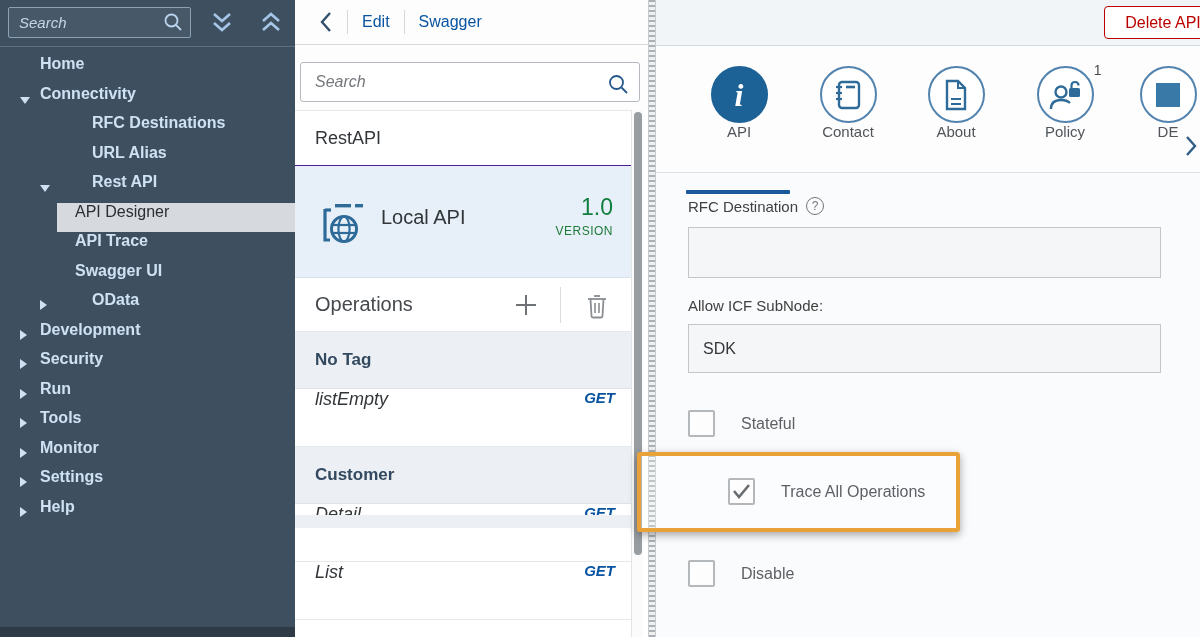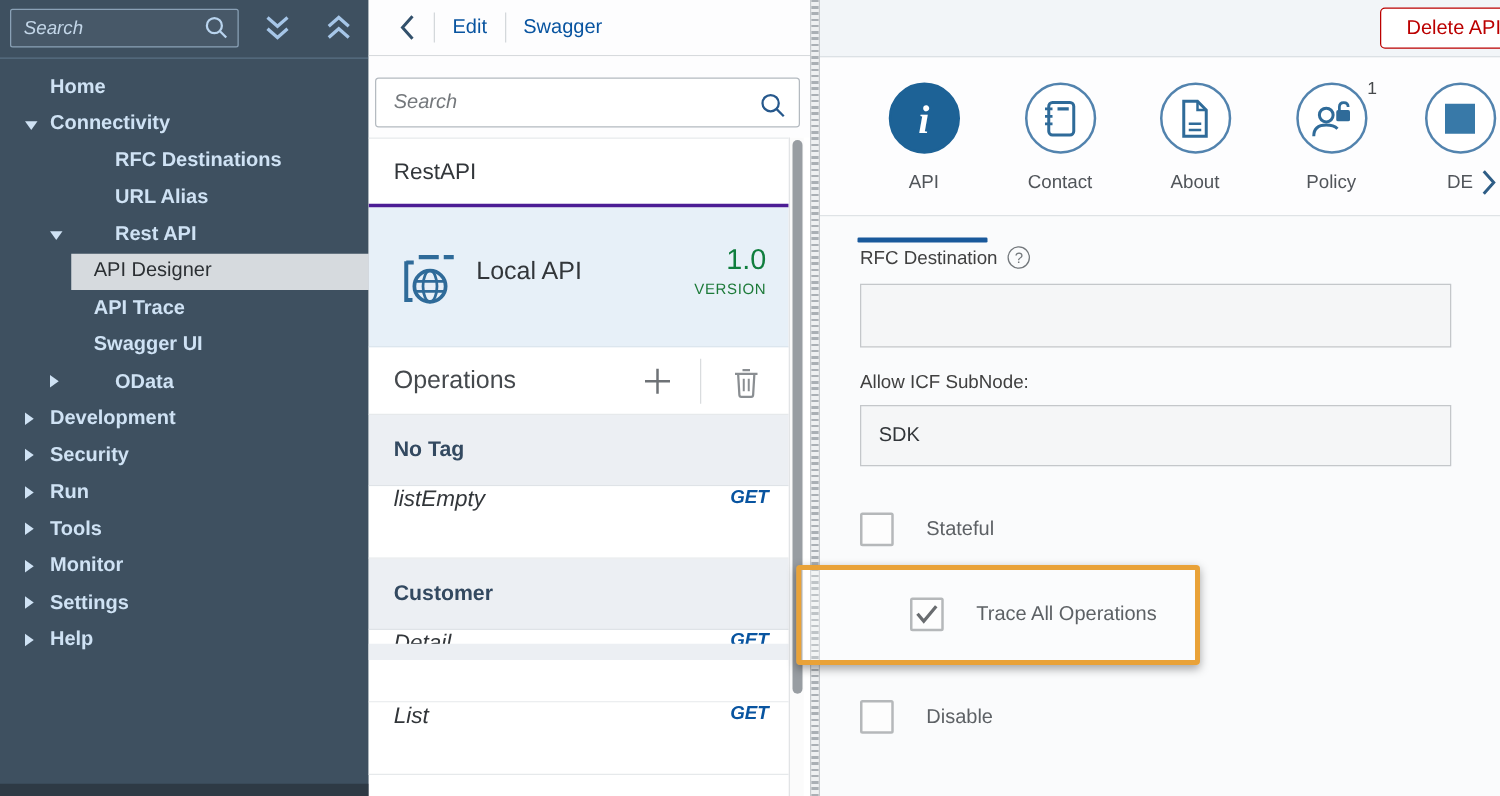--- a/index.html
+++ b/index.html
@@ -15,21 +15,21 @@
     position:absolute; left:8px; top:7px; width:183px; height:31px;
     background:rgba(255,255,255,0.05); border:1px solid #8aa1b6; border-radius:2px;
     color:#e8f1fa; font-size:15px; font-style:italic; padding:0 30px 0 10px; outline:none;
   }
   #side-search::placeholder { color:#c3d6e8; font-style:italic; }
   .side-mag { position:absolute; left:163px; top:12px; }
   .dbl-chev { position:absolute; top:10px; cursor:pointer; }
   #chev-dn { left:207px; } #chev-up { left:256px; }
   #nav-tree { position:absolute; left:0; top:55px; width:295px; }
   .nav-row {
-    position:relative; height:29.5px; display:flex; align-items:center;
+    position:relative; height:29.5px; display:flex; align-items:flex-start;
     color:#cfe2f4; font-size:16px; font-weight:600; cursor:pointer; white-space:nowrap;
   }
   .lvl0 { padding-left:40px; } .lvl1 { padding-left:92px; } .lvl2 { padding-left:75px; }
   .tri { position:absolute; width:0; height:0; }
   .tri-down { border-left:5.5px solid transparent; border-right:5.5px solid transparent; border-top:7px solid #cfe2f4; top:12px; }
   .tri-right { border-top:5.5px solid transparent; border-bottom:5.5px solid transparent; border-left:7px solid #cfe2f4; top:9px; }
   .lvl0 .tri { left:20px; } .lvl1 .tri { left:40px; }
   .nav-row.selected {
     background:#d6dade; color:#2b2f33; margin-left:57px; padding-left:18px;
     width:calc(100% - 57px); font-weight:400;
@@ -44,21 +44,21 @@
   #mid-back { margin-left:24px; cursor:pointer; display:flex; align-items:center; }
   #mid-search-zone { position:absolute; left:0; top:45px; width:100%; height:65px; background:#fdfdfe; }
   #mid-search {
     position:absolute; left:5px; top:17px; width:340px; height:40px;
     background:#fff; border:1px solid #b4bac0; border-radius:3px;
     font-size:16px; font-style:italic; color:#32363a; padding:0 40px 0 14px; outline:none;
   }
   #mid-search::placeholder { color:#74787c; font-style:italic; }
   #mid-mag { position:absolute; left:312px; top:28px; }
   #mid-list { position:absolute; left:0; top:110px; width:336px; }
-  .row-title { height:56px; background:#fff; border-top:1px solid #e6e9eb; border-bottom:3px solid #4c1d95; display:flex; align-items:center; padding-left:20px; font-size:18px; color:#32363a; }
+  .row-title { height:56px; background:#fff; border-top:1px solid #e6e9eb; border-bottom:1px solid #4c1d95; display:flex; align-items:center; padding-left:20px; font-size:18px; color:#32363a; }
   .row-card { height:112px; background:#e7f0f8; border-bottom:1px solid #d9e2ea; position:relative; cursor:pointer; }
   #card-icon { position:absolute; left:22px; top:30px; }
   #card-name { position:absolute; left:86px; top:40px; font-size:20px; color:#32363a; }
   #card-version { position:absolute; right:18px; top:28px; font-size:23px; color:#107e3e; text-align:right; }
   #card-version-cap { position:absolute; right:18px; top:58px; font-size:12px; color:#1d7a39; letter-spacing:0.5px; text-align:right; }
   .row-toolbar { height:54px; background:#fff; border-bottom:1px solid #e6e9eb; position:relative; display:flex; align-items:center; }
   #toolbar-label { padding-left:20px; font-size:20px; color:#45494d; }
   #op-add { position:absolute; right:92px; top:14px; cursor:pointer; }
   .tb-sep { position:absolute; right:70px; top:9px; width:1px; height:36px; background:#d9dcde; }
   #op-del { position:absolute; right:22px; top:15px; cursor:pointer; }
@@ -85,21 +85,21 @@
     background:#fff; border:1px solid #bb0000; border-radius:4px;
     color:#bb0000; font-size:16px; font-family:"Liberation Sans",sans-serif; cursor:pointer;
   }
   #tabstrip { position:absolute; left:0; top:46px; width:100%; height:127px; background:#fdfdfe; border-bottom:1px solid #dfe3e6; }
   .tab { position:absolute; top:20px; width:120px; text-align:center; cursor:pointer; }
   .tab-circle {
     width:57px; height:57px; border-radius:50%; margin:0 auto;
     border:2px solid #5283ae; background:#fff; display:flex; align-items:center; justify-content:center; position:relative;
   }
   .tab-circle.filled { background:#1d6296; border-color:#1d6296; }
-  .tab-label { margin-top:14px; font-size:15px; color:#51555a; }
+  .tab-label { font-size:15px; color:#51555a; }
   .tab-badge { position:absolute; top:-6px; right:-10px; font-size:14px; color:#46494c; }
   #tab-underline { position:absolute; left:30px; top:144px; width:104px; height:4px; background:#19599b; border-radius:1px; }
   #tabs-next { position:absolute; left:528px; top:88px; cursor:pointer; }
   .info-glyph { font-family:"Liberation Serif",serif; font-weight:700; font-size:32px; color:#fff; font-style:italic; line-height:1; }
 
   #form { position:absolute; left:0; top:173px; width:100%; }
   .fld-label { font-size:15px; color:#404040; }
   #rfc-label-row { position:absolute; left:32px; top:24px; display:flex; align-items:center; }
   .help-icon {
     display:inline-flex; align-items:center; justify-content:center;

